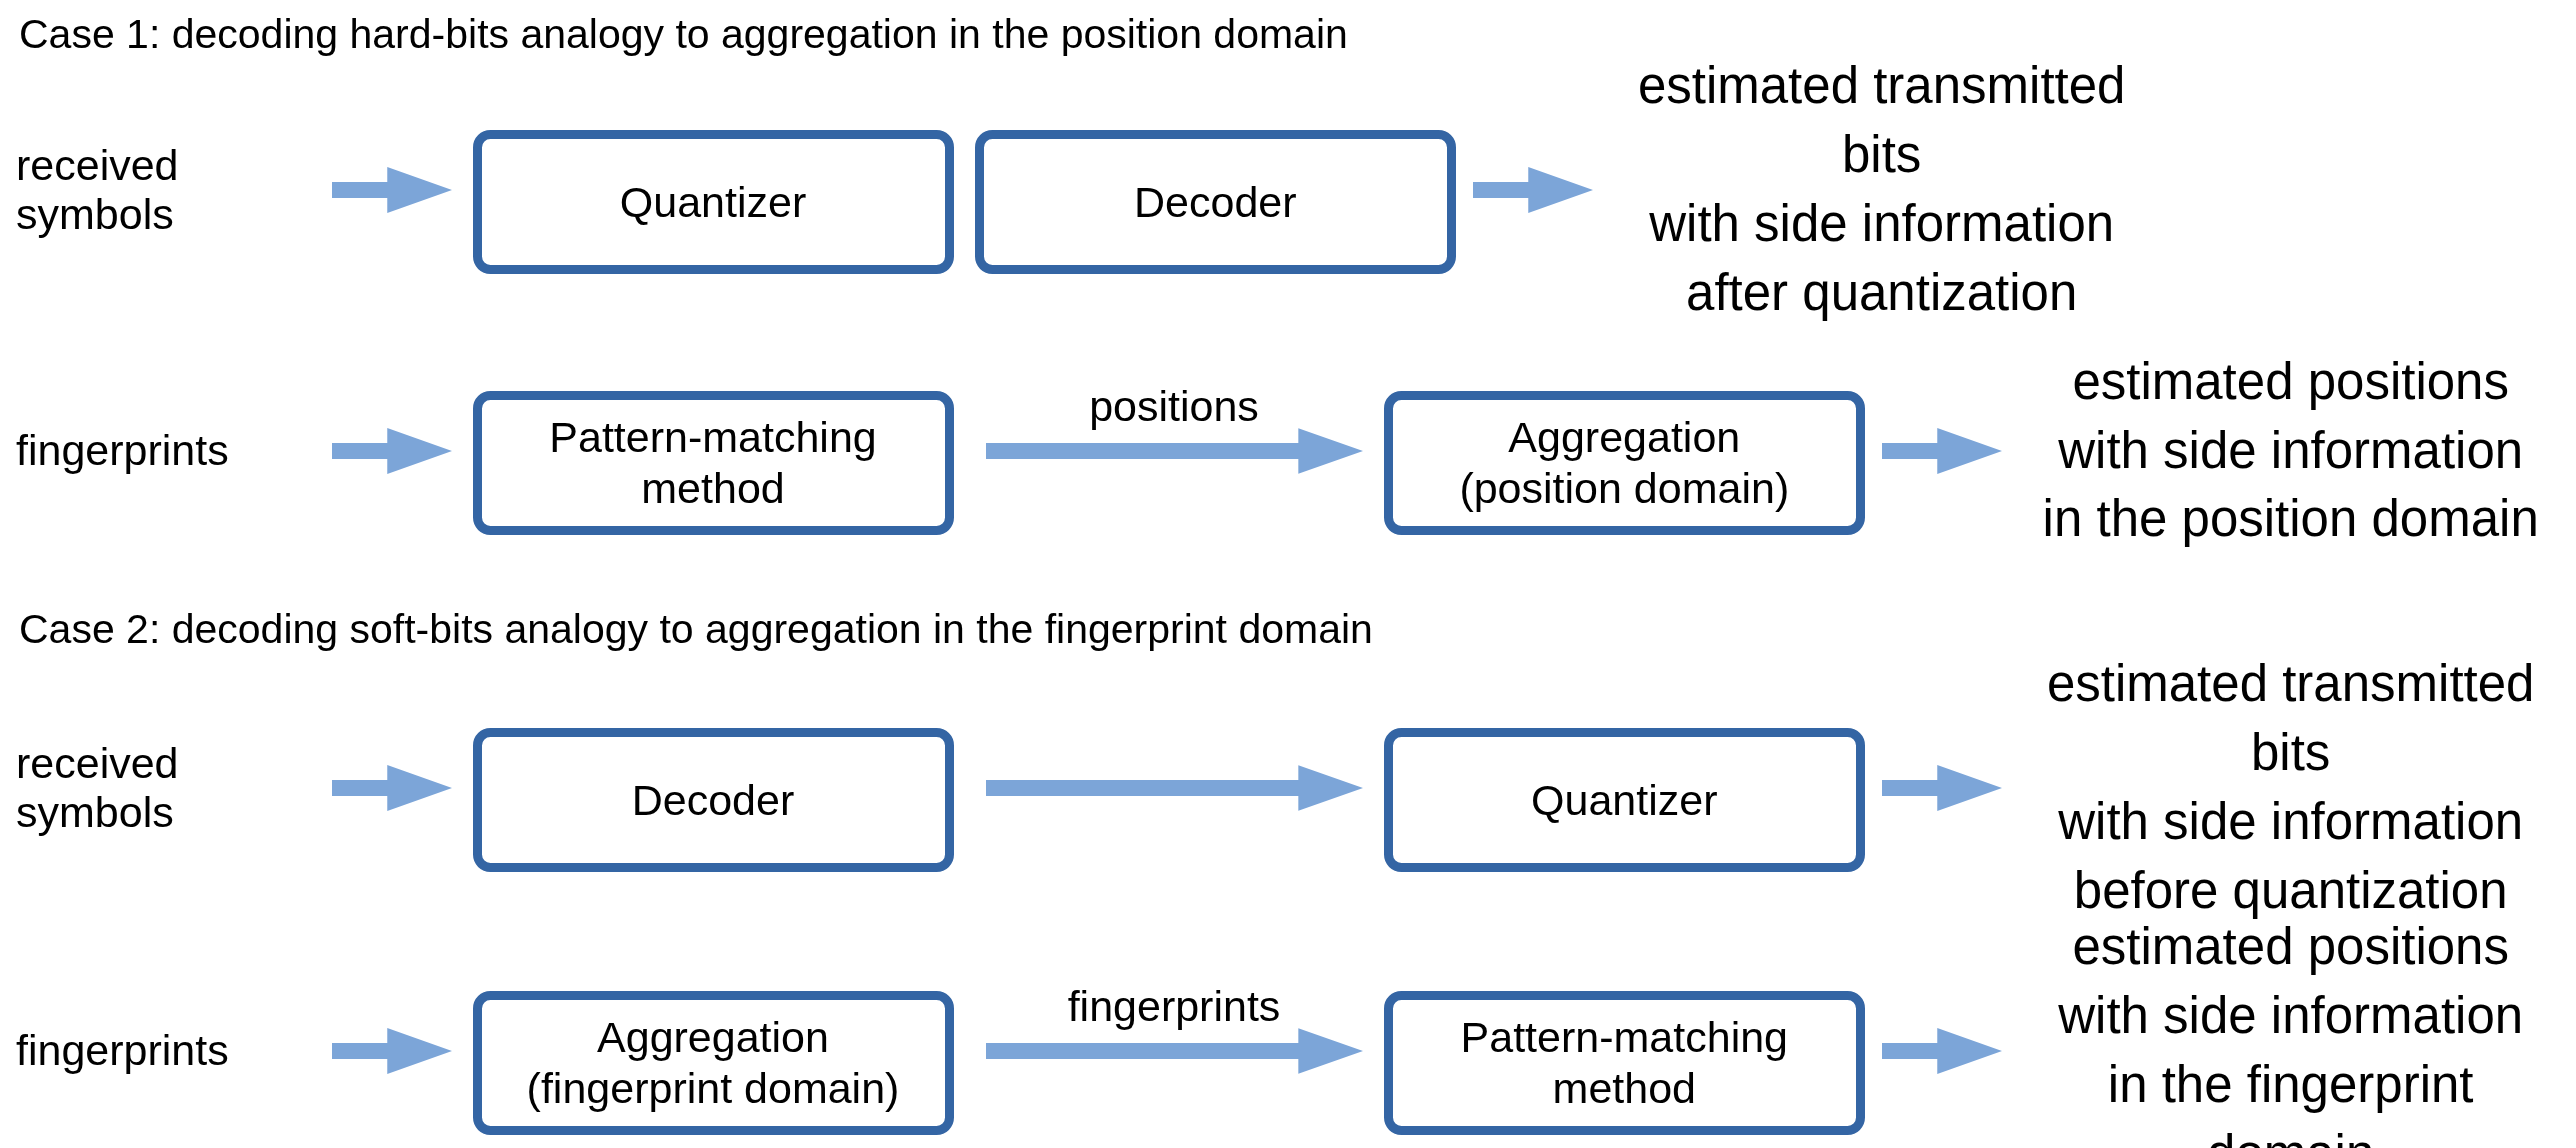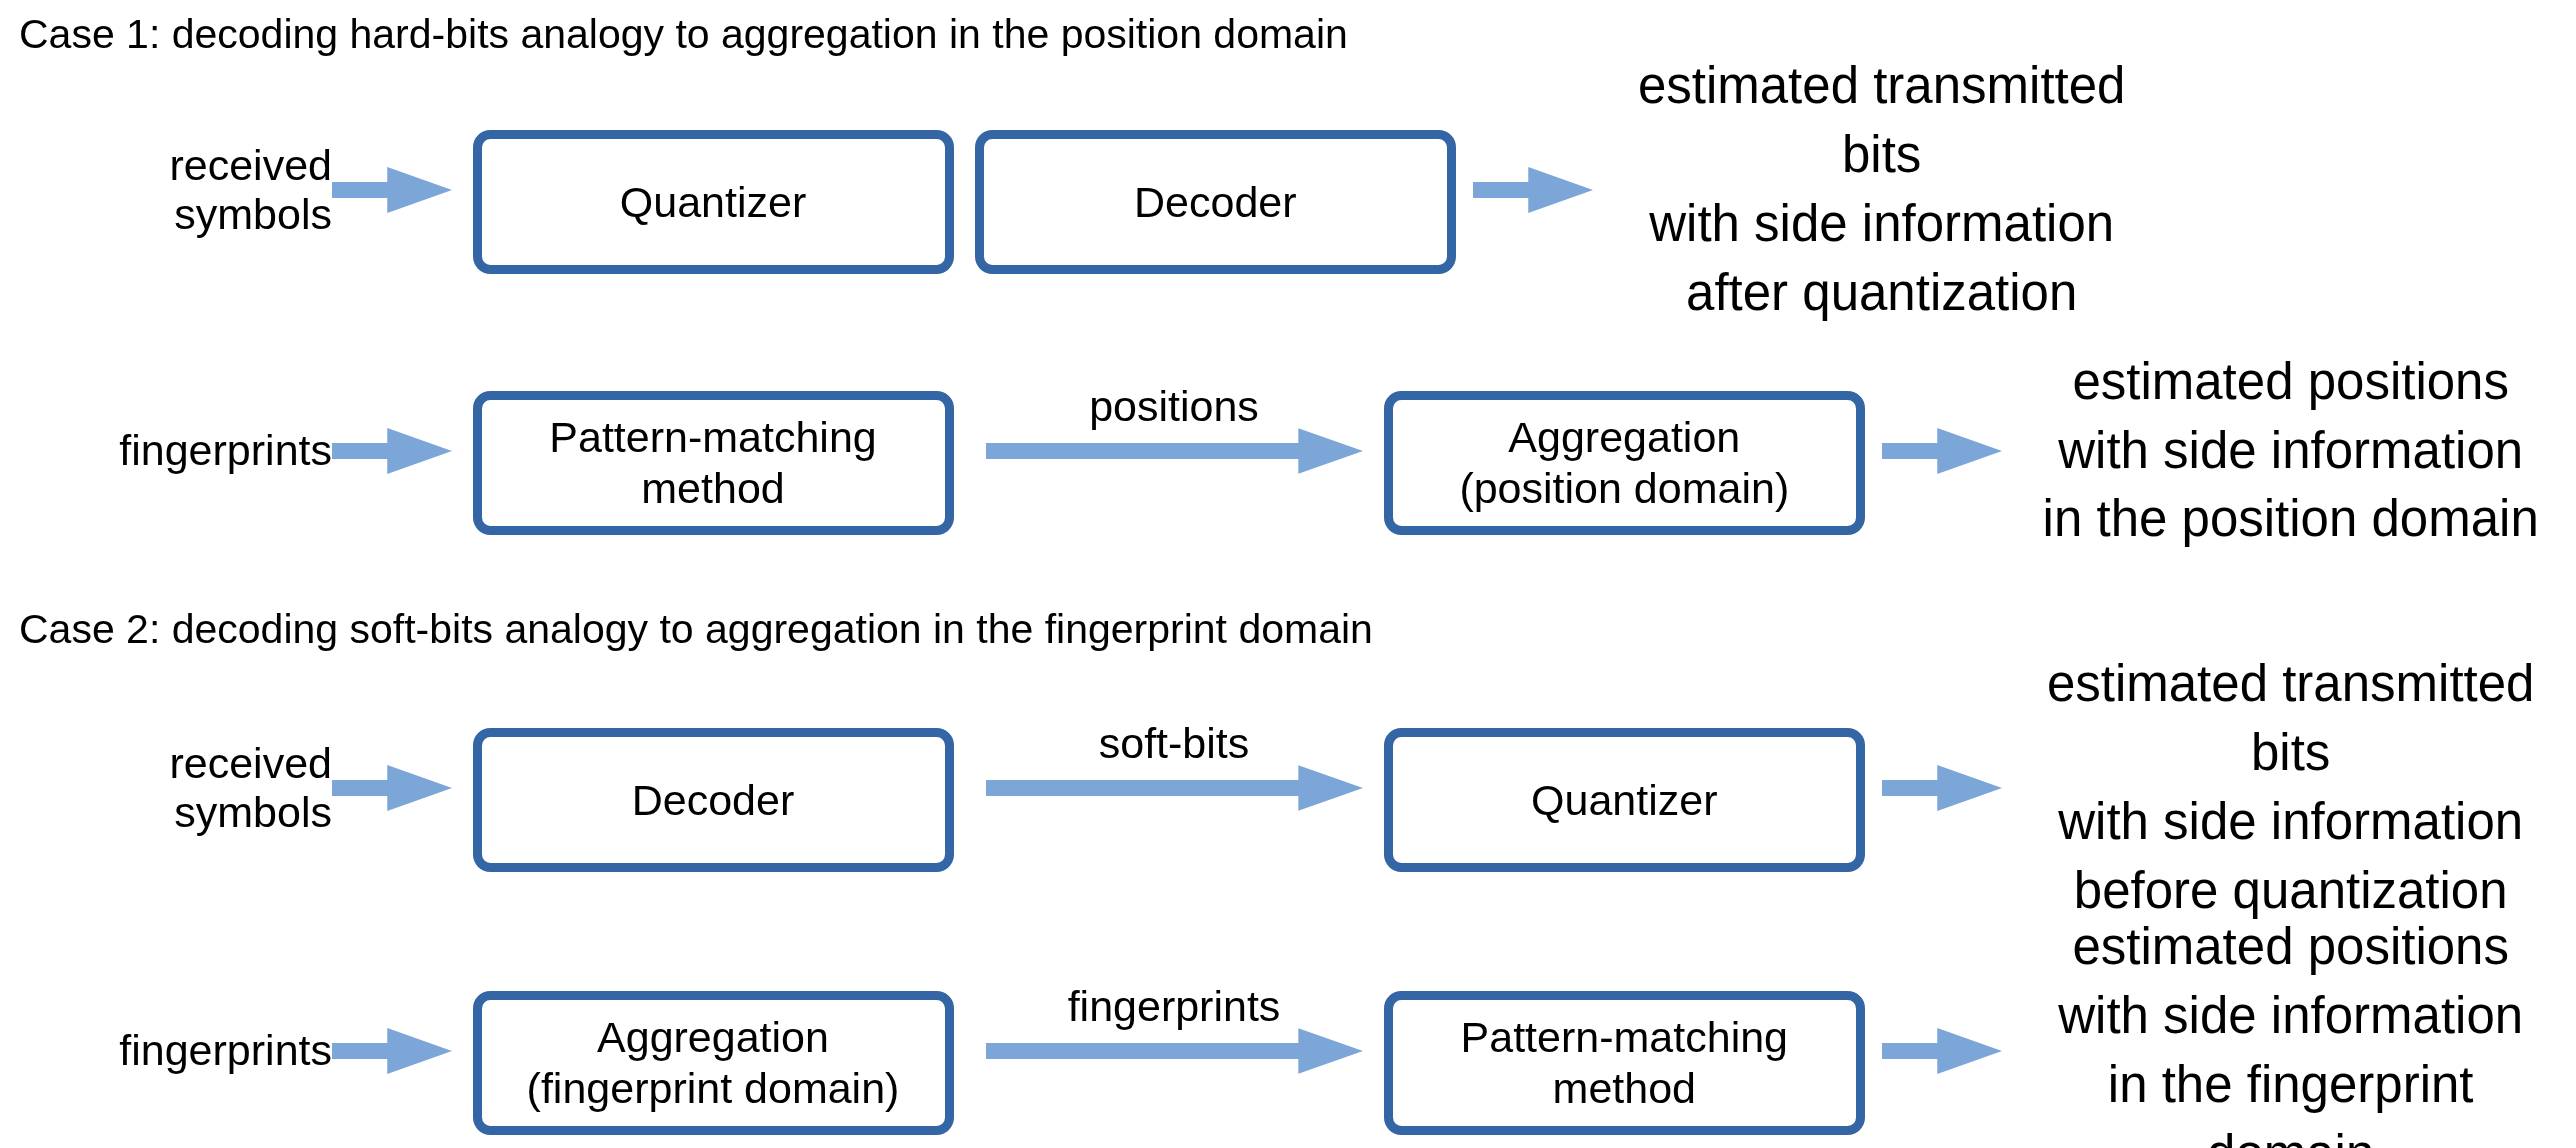--- a/index.html
+++ b/index.html
@@ -35,21 +35,21 @@
   }
   .row-1 { top: 118px; }
   .row-2 { top: 379px; }
   .row-3 { top: 716px; }
   .row-4 { top: 979px; }
 
   .input-label {
     flex: none;
     width: 316px;
     margin-left: 16px;
-    text-align: right;
+    text-align: left;
     font-size: 43px;
     line-height: 1.15;
     white-space: pre-line;
   }
   .arrow {
     flex: none;
     display: block;
     color: var(--arrow, #7CA5D8);
   }
   .arrow polygon { fill: currentColor; }
@@ -158,21 +158,20 @@
   <div class="case-title title-2">Case 2: decoding soft-bits analogy to aggregation in the fingerprint domain</div>
 
   <div class="row row-3">
     <div class="input-label">received
 symbols</div>
     <svg class="arrow short a-in" viewBox="0 0 152 58">
         <polygon points="0,19 70,19 70,0 152,29 70,58 70,39 0,39"></polygon>
       </svg>
     <div class="box">Decoder</div>
     <div class="mid">
-      <div class="mid-label">soft-bits</div>
       <svg class="arrow long" viewBox="0 0 478 58">
           <polygon points="0,19 396,19 396,0 478,29 396,58 396,39 0,39"></polygon>
         </svg>
     </div>
     <div class="box second">Quantizer</div>
     <svg class="arrow short a-out" viewBox="0 0 152 58">
         <polygon points="0,19 70,19 70,0 152,29 70,58 70,39 0,39"></polygon>
       </svg>
     <div class="output-label">estimated transmitted bits
 with side information

